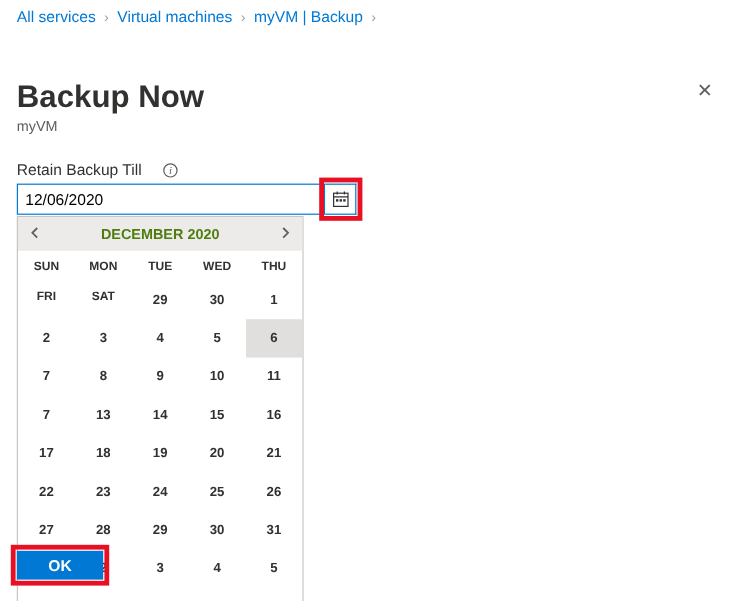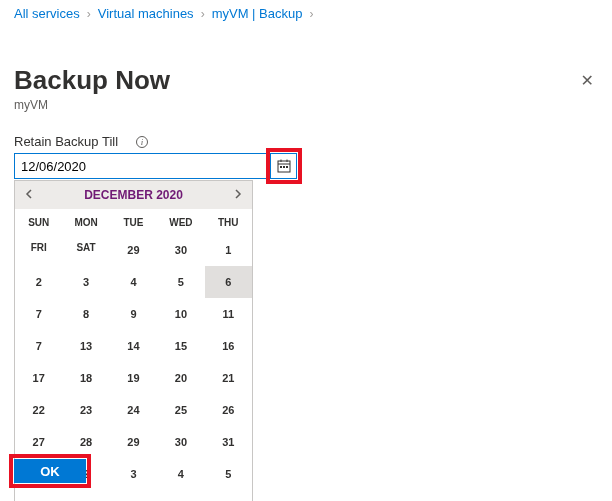--- a/index.html
+++ b/index.html
@@ -29,21 +29,21 @@
       color: #0078d4;
       text-decoration: none;
       cursor: pointer;
     }
     .breadcrumb .chev {
       color: #a19f9d;
       font-size: 12px;
     }
     .header-row {
       display: flex;
-      align-items: center;
+      align-items: flex-start;
       justify-content: space-between;
       margin-top: 44px;
     }
     .page-title {
       font-size: 26px;
       font-weight: 600;
       color: #323130;
     }
     .close-x {
       font-size: 16px;
@@ -114,21 +114,21 @@
     }
     .cal-header {
       display: flex;
       align-items: center;
       justify-content: space-between;
       background: #edebe9;
       height: 28px;
       padding: 0 6px;
       font-weight: 700;
       font-size: 12px;
-      color: #701a75;
+      color: #4d7c0f;
     }
     .cal-nav {
       cursor: pointer;
       color: #605e5c;
       font-size: 12px;
       padding: 2px 4px;
     }
     .cal-grid {
       display: grid;
       grid-template-columns: repeat(5, 1fr);

